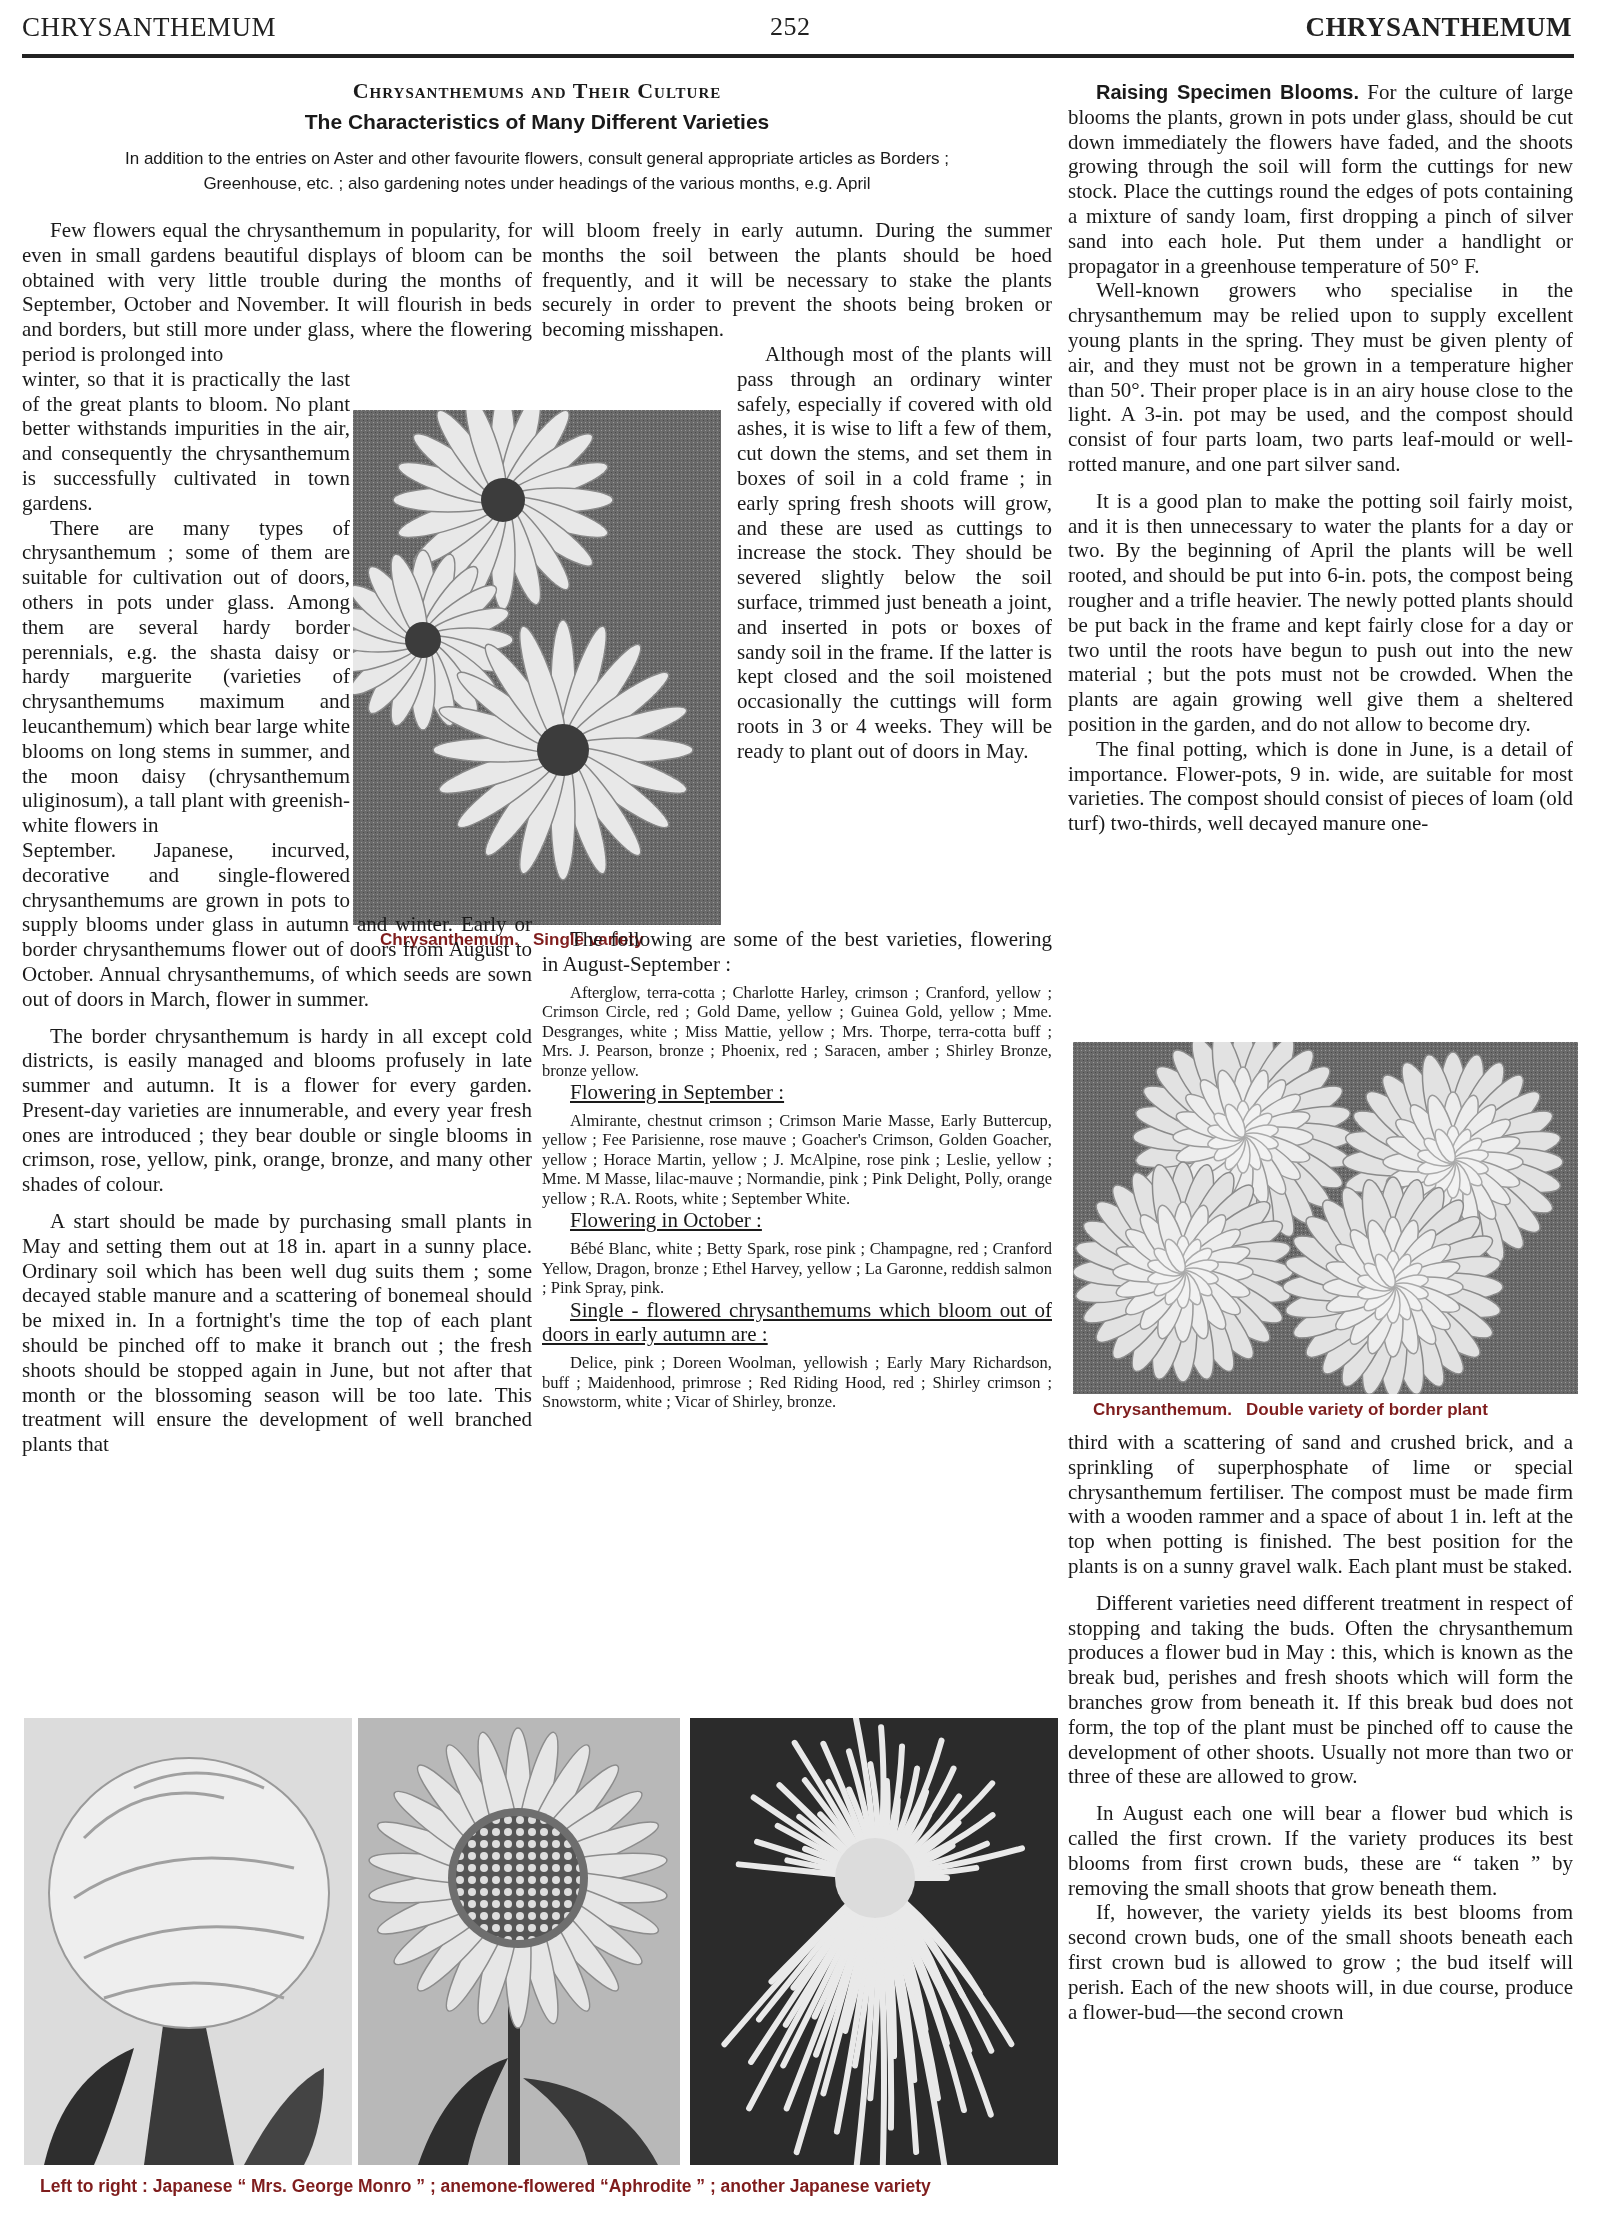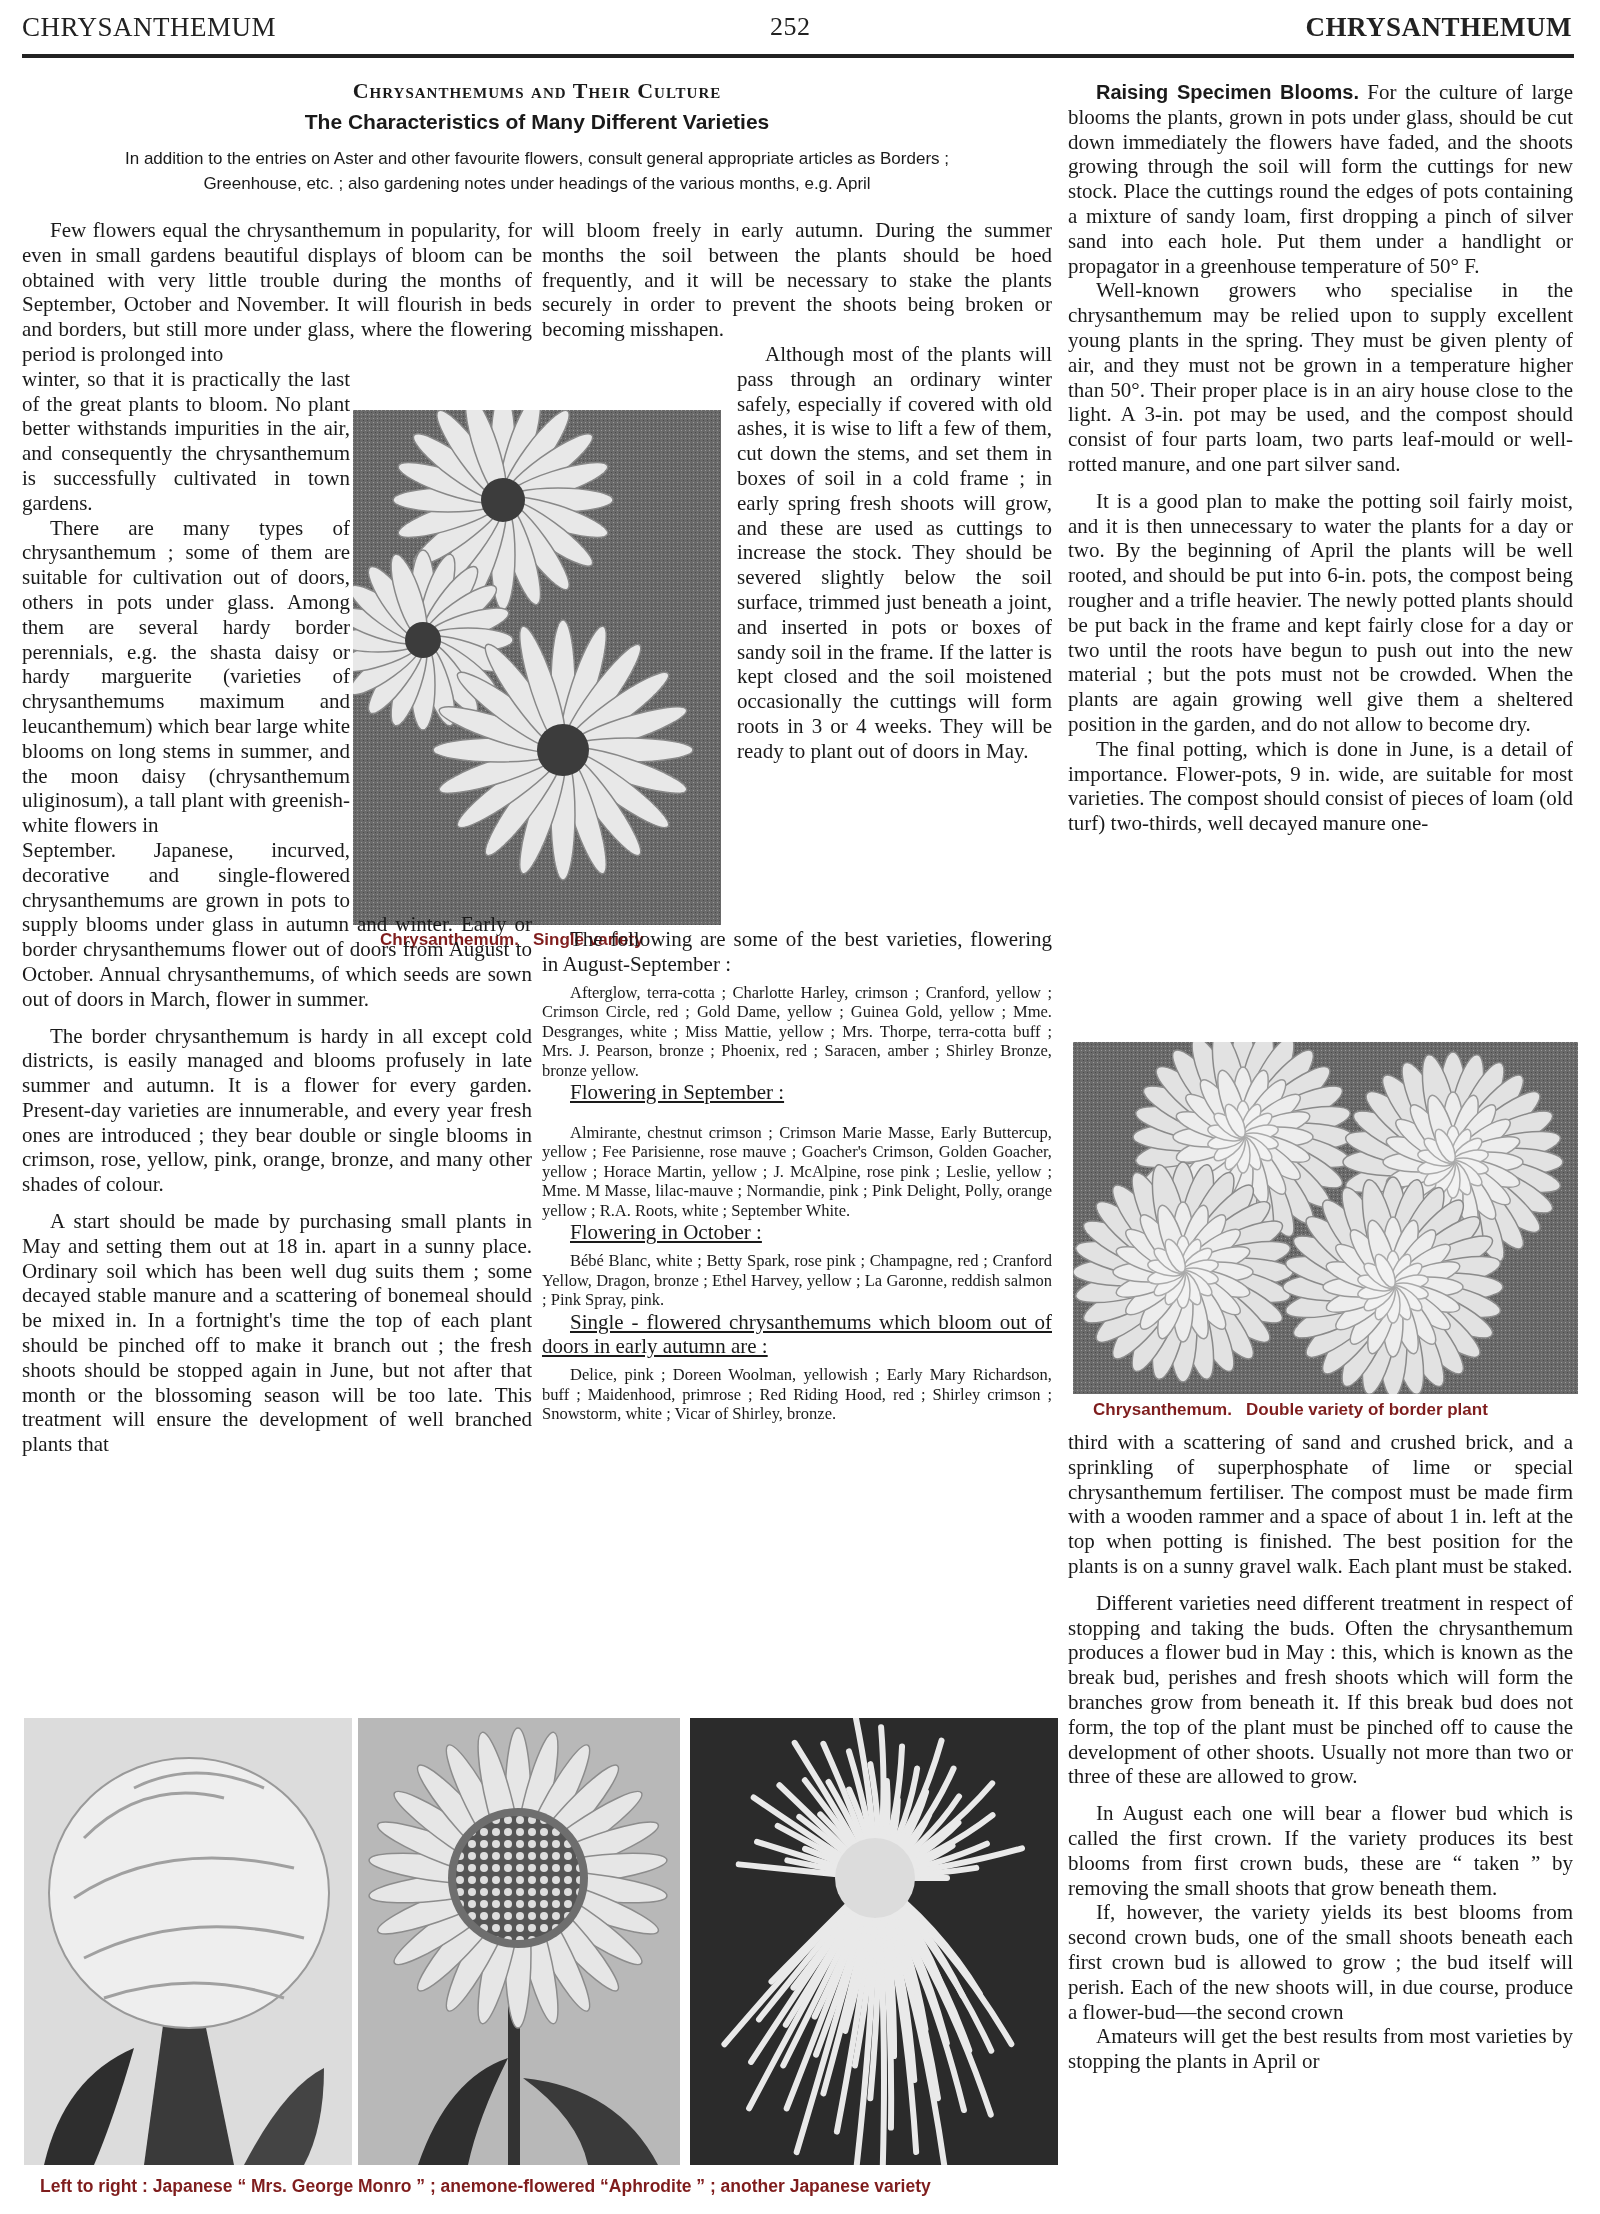--- a/index.html
+++ b/index.html
@@ -537,33 +537,32 @@
   <p class="gap">A start should be made by purchasing small plants in May and setting them out at 18 in. apart in a sunny place. Ordinary soil which has been well dug suits them ; some decayed stable manure and a scattering of bonemeal should be mixed in. In a fortnight's time the top of each plant should be pinched off to make it branch out ; the fresh shoots should be stopped again in June, but not after that month or the blossoming season will be too late. This treatment will ensure the development of well branched plants that</p>
 </div>
 
 <div class="col" id="col-mid">
   <p class="noind">will bloom freely in early autumn. During the summer months the soil between the plants should be hoed frequently, and it will be necessary to stake the plants securely in order to prevent the shoots being broken or becoming misshapen.</p>
   <div style="float:left;width:195px;height:560px;margin-top:25px;"></div>
   <p>Although most of the plants will pass through an ordinary winter safely, especially if covered with old ashes, it is wise to lift a few of them, cut down the stems, and set them in boxes of soil in a cold frame ; in early spring fresh shoots will grow, and these are used as cuttings to increase the stock. They should be severed slightly below the soil surface, trimmed just beneath a joint, and inserted in pots or boxes of sandy soil in the frame. If the latter is kept closed and the soil moistened occasionally the cuttings will form roots in 3 or 4 weeks. They will be ready to plant out of doors in May.</p>
   <p class="gap" style="clear:both;">The following are some of the best varieties, flowering in August-September :</p>
   <p class="small" style="margin-top:6px;">Afterglow, terra-cotta ; Charlotte Harley, crimson ; Cranford, yellow ; Crimson Circle, red ; Gold Dame, yellow ; Guinea Gold, yellow ; Mme. Desgranges, white ; Miss Mattie, yellow ; Mrs. Thorpe, terra-cotta buff ; Mrs. J. Pearson, bronze ; Phoenix, red ; Saracen, amber ; Shirley Bronze, bronze yellow.</p>
   <p class="sub">Flowering in September :</p>
-  <p class="small" style="margin-top:18px;">Almirante, chestnut crimson ; Crimson Marie Masse, Early Buttercup, yellow ; Fee Parisienne, rose mauve ; Goacher's Crimson, Golden Goacher, yellow ; Horace Martin, yellow ; J. McAlpine, rose pink ; Leslie, yellow ; Mme. M Masse, lilac-mauve ; Normandie, pink ; Pink Delight, Polly, orange yellow ; R.A. Roots, white ; September White.</p>
+  <p class="small" style="margin-top:6px;">Almirante, chestnut crimson ; Crimson Marie Masse, Early Buttercup, yellow ; Fee Parisienne, rose mauve ; Goacher's Crimson, Golden Goacher, yellow ; Horace Martin, yellow ; J. McAlpine, rose pink ; Leslie, yellow ; Mme. M Masse, lilac-mauve ; Normandie, pink ; Pink Delight, Polly, orange yellow ; R.A. Roots, white ; September White.</p>
   <p class="sub">Flowering in October :</p>
   <p class="small" style="margin-top:6px;">Bébé Blanc, white ; Betty Spark, rose pink ; Champagne, red ; Cranford Yellow, Dragon, bronze ; Ethel Harvey, yellow ; La Garonne, reddish salmon ; Pink Spray, pink.</p>
   <p class="sub">Single - flowered chrysanthemums which bloom out of doors in early autumn are :</p>
   <p class="small" style="margin-top:6px;">Delice, pink ; Doreen Woolman, yellowish ; Early Mary Richardson, buff ; Maidenhood, primrose ; Red Riding Hood, red ; Shirley crimson ; Snowstorm, white ; Vicar of Shirley, bronze.</p>
 </div>
 
 <div class="col" id="col-right">
   <p><span class="lead">Raising Specimen Blooms.</span> <span>For the culture of large blooms the plants, grown in pots under glass, should be cut down immediately the flowers have faded, and the shoots growing through the soil will form the cuttings for new stock. Place the cuttings round the edges of pots containing a mixture of sandy loam, first dropping a pinch of silver sand into each hole. Put them under a handlight or propagator in a greenhouse temperature of 50° F.</span></p>
   <p>Well-known growers who specialise in the chrysanthemum may be relied upon to supply excellent young plants in the spring. They must be given plenty of air, and they must not be grown in a temperature higher than 50°. Their proper place is in an airy house close to the light. A 3-in. pot may be used, and the compost should consist of four parts loam, two parts leaf-mould or well-rotted manure, and one part silver sand.</p>
   <p class="gap">It is a good plan to make the potting soil fairly moist, and it is then unnecessary to water the plants for a day or two. By the beginning of April the plants will be well rooted, and should be put into 6-in. pots, the compost being rougher and a trifle heavier. The newly potted plants should be put back in the frame and kept fairly close for a day or two until the roots have begun to push out into the new material ; but the pots must not be crowded. When the plants are again growing well give them a sheltered position in the garden, and do not allow to become dry.</p>
   <p>The final potting, which is done in June, is a detail of importance. Flower-pots, 9 in. wide, are suitable for most varieties. The compost should consist of pieces of loam (old turf) two-thirds, well decayed manure one-</p>
 </div>
 
 <div class="col" style="left:1068px;width:505px;top:1430px;">
   <p class="noind">third with a scattering of sand and crushed brick, and a sprinkling of superphosphate of lime or special chrysanthemum fertiliser. The compost must be made firm with a wooden rammer and a space of about 1 in. left at the top when potting is finished. The best position for the plants is on a sunny gravel walk. Each plant must be staked.</p>
   <p class="gap">Different varieties need different treatment in respect of stopping and taking the buds. Often the chrysanthemum produces a flower bud in May : this, which is known as the break bud, perishes and fresh shoots which will form the branches grow from beneath it. If this break bud does not form, the top of the plant must be pinched off to cause the development of other shoots. Usually not more than two or three of these are allowed to grow.</p>
   <p class="gap">In August each one will bear a flower bud which is called the first crown. If the variety produces its best blooms from first crown buds, these are “ taken ” by removing the small shoots that grow beneath them.</p>
   <p>If, however, the variety yields its best blooms from second crown buds, one of the small shoots beneath each first crown bud is allowed to grow ; the bud itself will perish. Each of the new shoots will, in due course, produce a flower-bud—the second crown</p>
-  <p>Amateurs will get the best results from most varieties by stopping the plants in April or</p>
 </div>
 
 </body></html>

